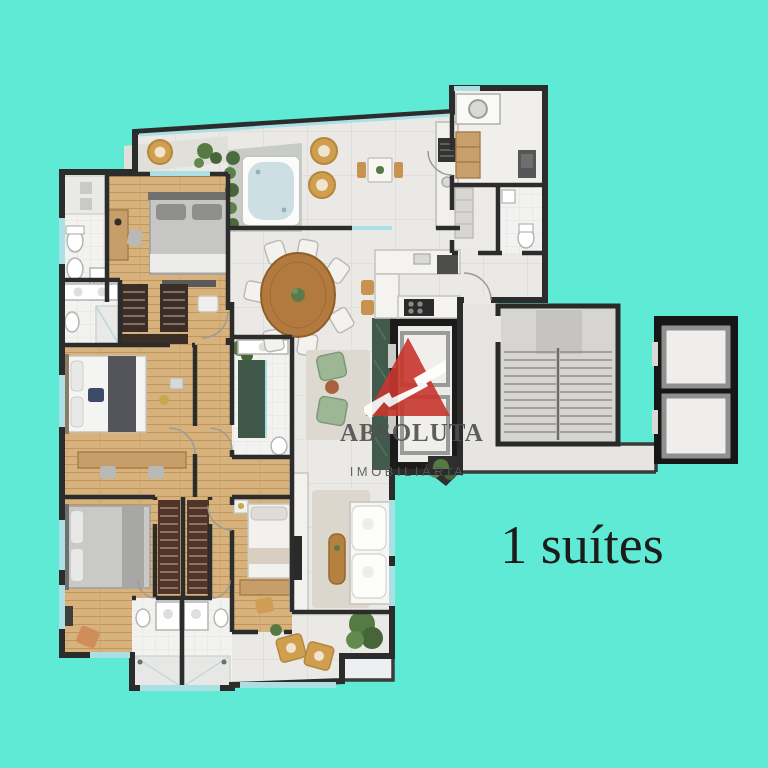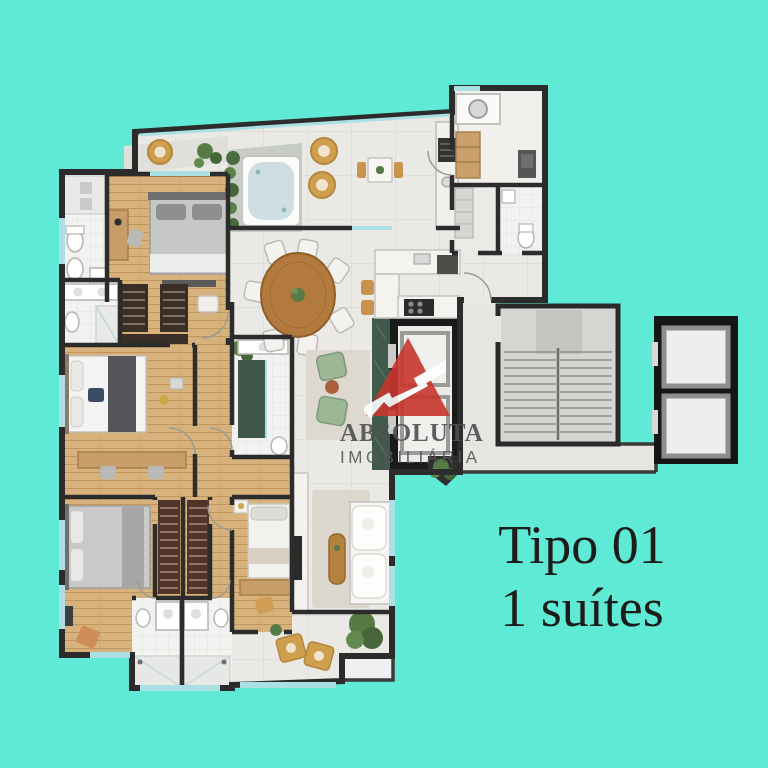--- a/index.html
+++ b/index.html
@@ -4,22 +4,22 @@
 <style>
   html,body{margin:0;padding:0;background:#ffffff;}
   .page{position:relative;width:768px;height:768px;background:#5eead4;overflow:hidden;
         font-family:"Liberation Sans",sans-serif;padding-left:13px;}
   .plan-svg{position:absolute;left:0;top:0;width:768px;height:768px;}
   .watermark{position:absolute;left:340px;top:336px;width:136px;text-align:center;
              opacity:.9;pointer-events:none;}
   .watermark .tri{display:block;margin:0 auto;}
   .wm-brand{font-family:"Liberation Serif",serif;font-weight:bold;font-size:25px;
             letter-spacing:1px;color:#4e4f51;line-height:26px;margin-top:2px;}
-  .wm-tag{font-family:"Liberation Sans",sans-serif;font-size:17px;letter-spacing:3.5px;
-          color:#57585a;line-height:13px;margin-top:5px;}
+  .wm-tag{font-family:"Liberation Sans",sans-serif;font-size:13px;letter-spacing:3.5px;
+          color:#57585a;line-height:13px;margin-top:19px;}
   .caption{position:absolute;left:432px;top:514px;width:300px;text-align:center;
            font-family:"Liberation Serif",serif;color:#1d1c1a;font-size:54px;line-height:63px;}
 </style>
 </head>
 <body>
 
 <div class="page">
 
 <svg class="plan-svg" viewBox="0 0 768 768">
   <defs>
@@ -400,17 +400,16 @@
     <polygon points="44,2 56,24 34,24" fill="#c8362e"></polygon>
     <polygon points="20,46 44,32 54,50 28,62" fill="#c8362e"></polygon>
     <polygon points="8,80 20,66 34,80" fill="#c8362e"></polygon>
     <polygon points="52,62 66,54 80,80 62,80" fill="#c8362e"></polygon>
   </svg>
   <div class="wm-brand">ABSOLUTA</div>
   <div class="wm-tag">IMOBILIÁRIA</div>
 </div>
 
 <div class="caption">
-  <div>Tipo 01</div>
   <div>1 suítes</div>
 </div>
 
 </div>
 
 </body></html>

